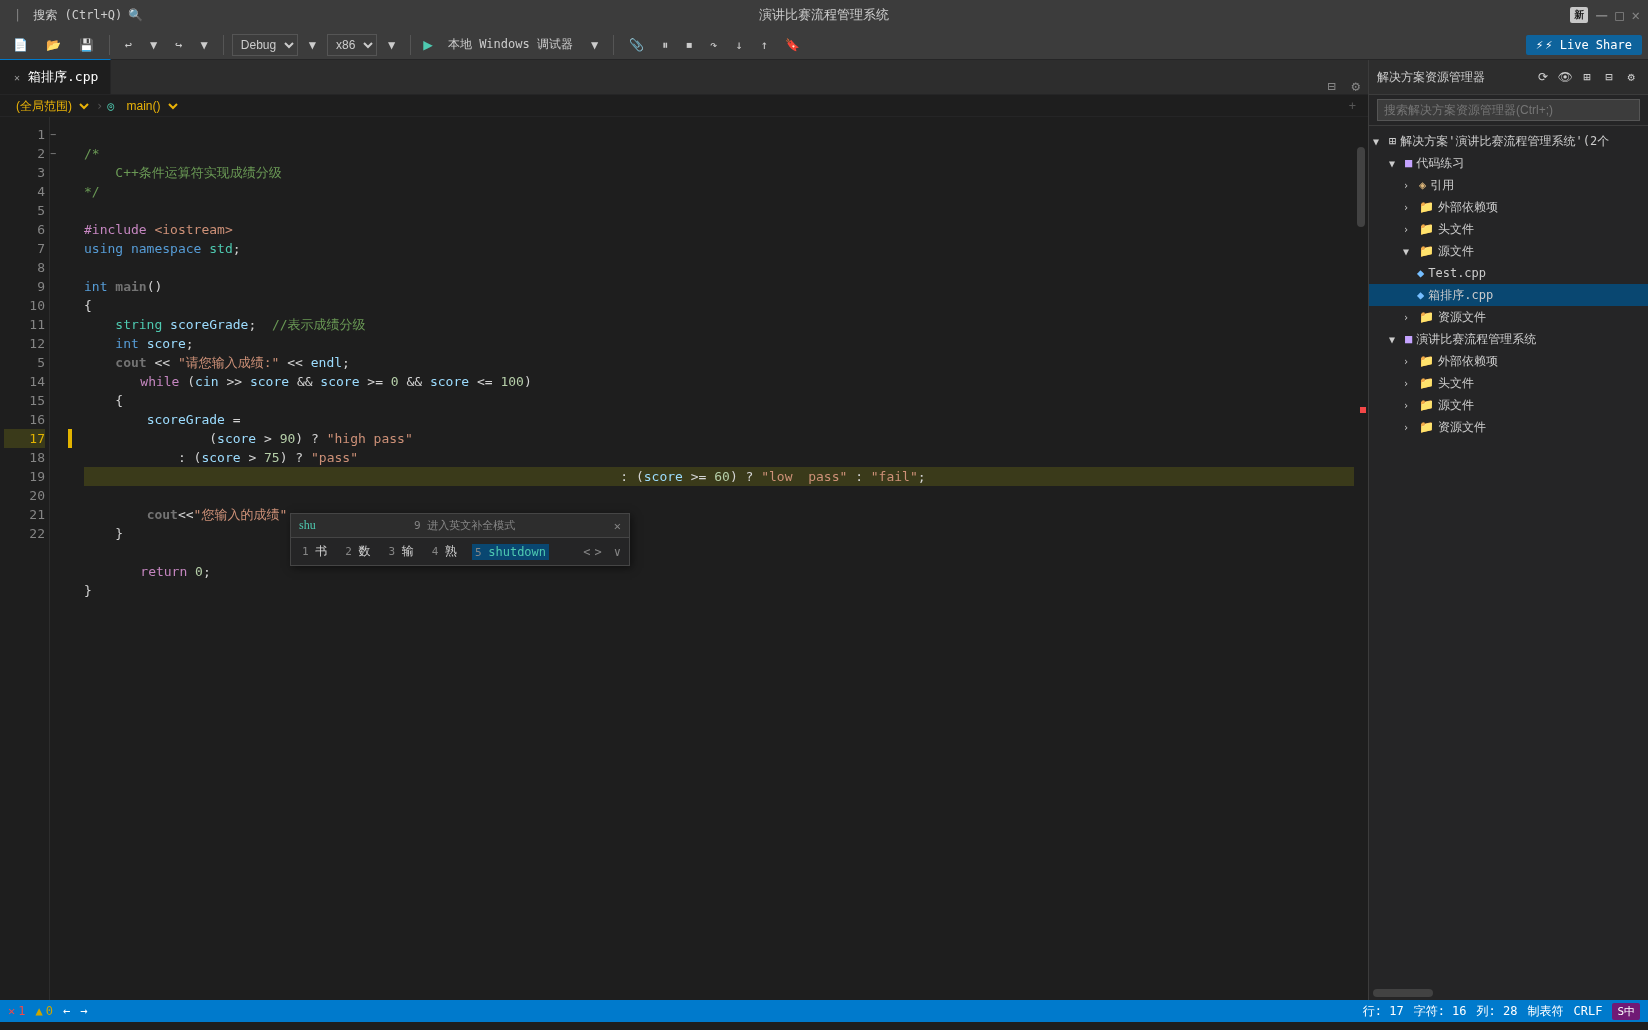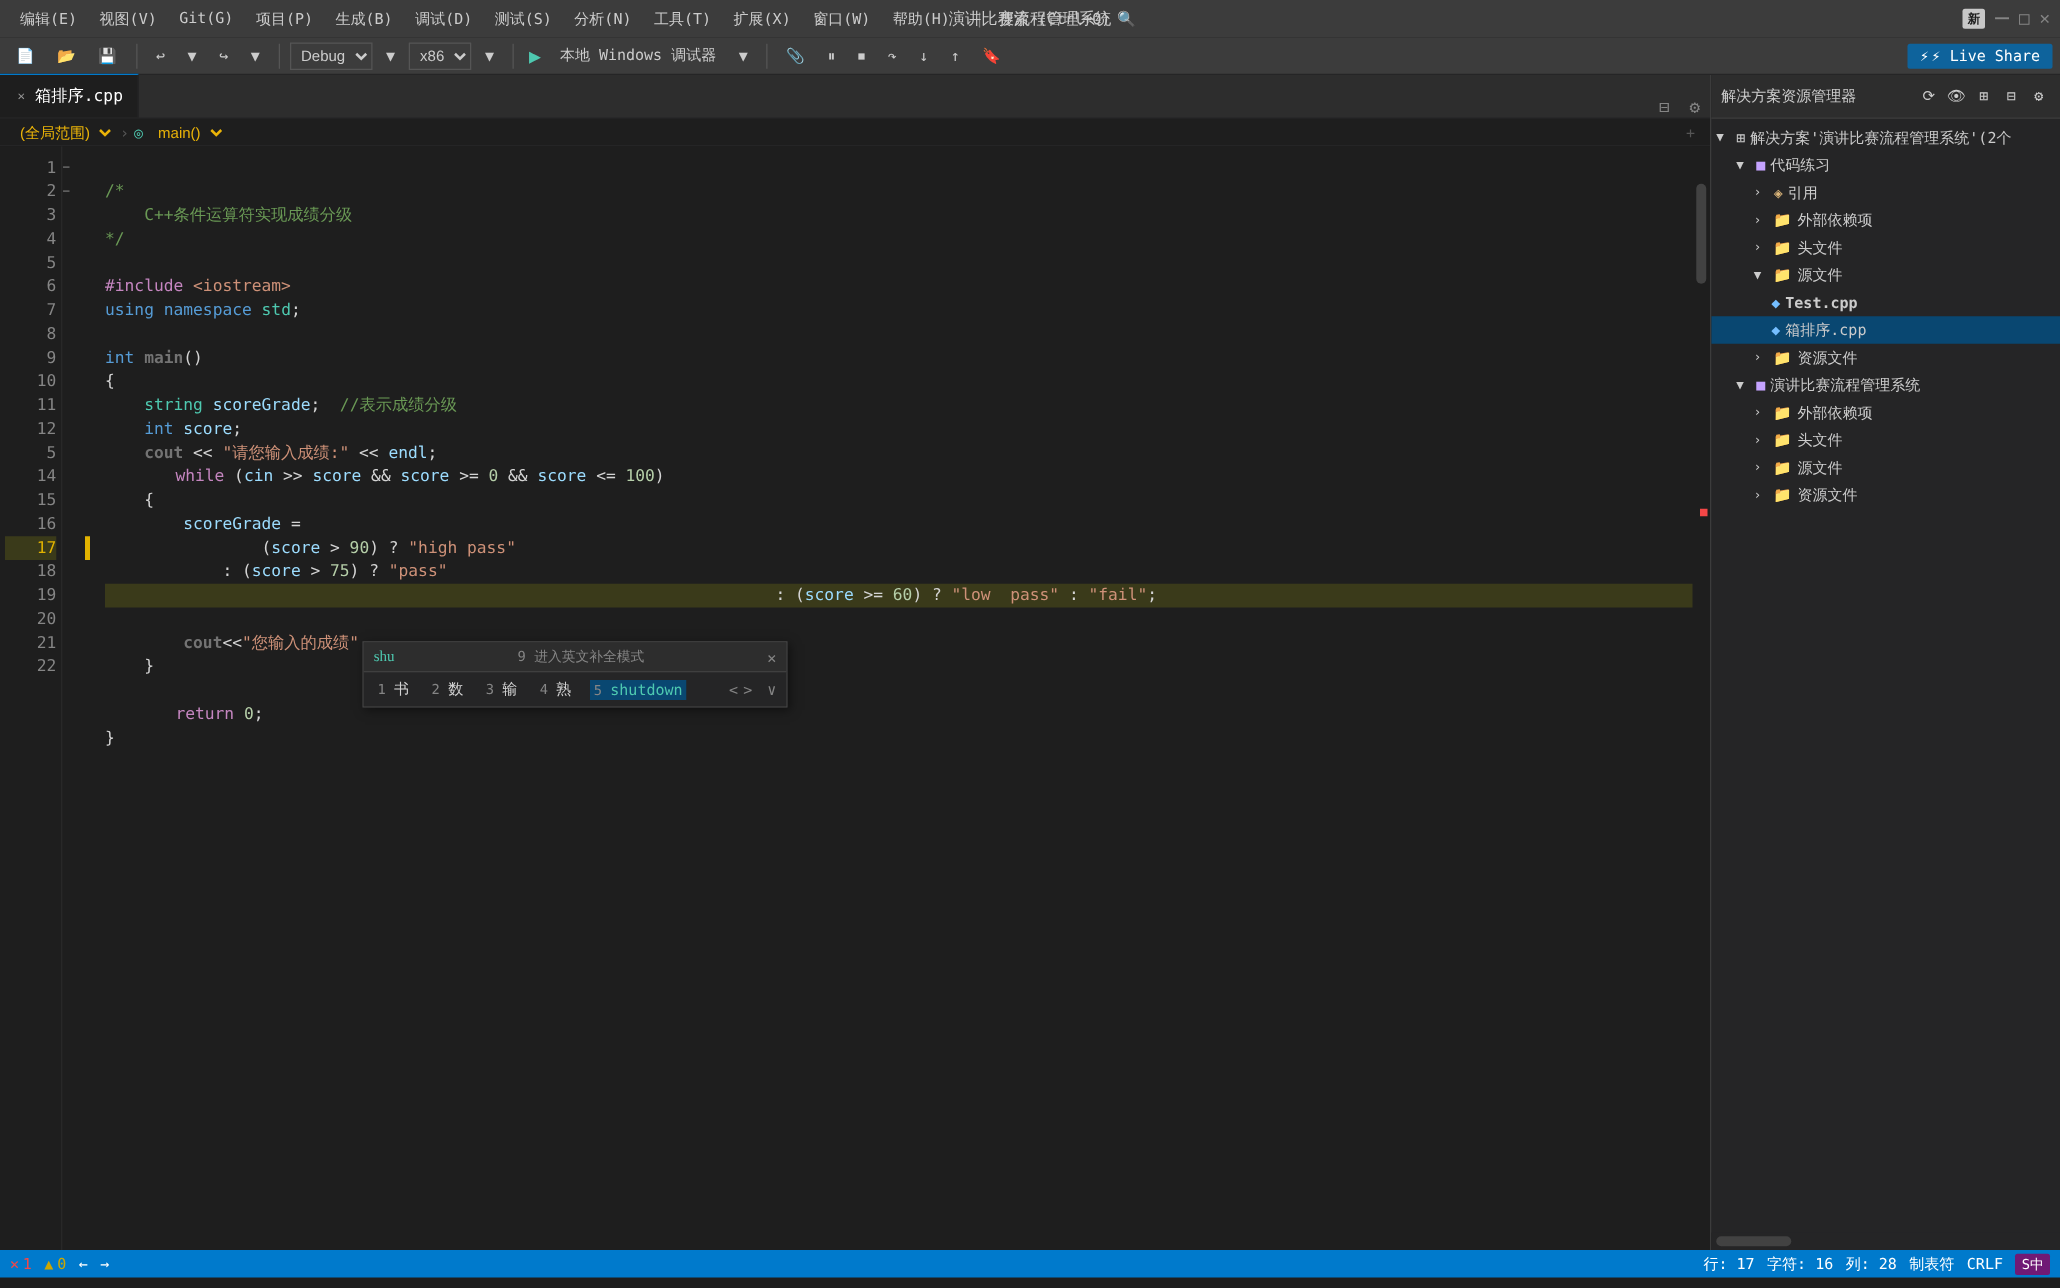--- a/index.html
+++ b/index.html
@@ -334,34 +334,20 @@
     .status-right { display: flex; align-items: center; gap: 10px; margin-left: auto; }
     .status-error { color: #f44747; display: flex; align-items: center; gap: 3px; }
     .status-warning { color: #cca700; display: flex; align-items: center; gap: 3px; }
     .status-nav { display: flex; align-items: center; gap: 4px; }
   </style>
 </head>
 <body>
 
 <div class="title-bar">
   <div class="title-bar-left">
-    <div class="title-bar-menu">
-      <span class="menu-item">编辑(E)</span>
-      <span class="menu-item">视图(V)</span>
-      <span class="menu-item">Git(G)</span>
-      <span class="menu-item">项目(P)</span>
-      <span class="menu-item">生成(B)</span>
-      <span class="menu-item">调试(D)</span>
-      <span class="menu-item">测试(S)</span>
-      <span class="menu-item">分析(N)</span>
-      <span class="menu-item">工具(T)</span>
-      <span class="menu-item">扩展(X)</span>
-      <span class="menu-item">窗口(W)</span>
-      <span class="menu-item">帮助(H)</span>
-    </div>
     <span style="color:#858585;font-size:12px;padding:0 6px;">|</span>
     <span style="font-size:12px;color:#cccccc;">搜索 (Ctrl+Q)</span>
     <span style="font-size:12px;color:#858585;">🔍</span>
   </div>
   <div class="title-bar-center">演讲比赛流程管理系统</div>
   <div class="title-bar-right">
     <span class="title-badge">新</span>
     <span style="color:#858585;font-size:18px;cursor:pointer">─</span>
     <span style="color:#858585;font-size:14px;cursor:pointer">□</span>
     <span style="color:#858585;font-size:14px;cursor:pointer">✕</span>
@@ -557,20 +543,23 @@
 
     <div class="se-toolbar">
       <span class="se-title">解决方案资源管理器</span>
       <span class="se-icon-btn">⟳</span>
       <span class="se-icon-btn">👁</span>
       <span class="se-icon-btn">⊞</span>
       <span class="se-icon-btn">⊟</span>
       <span class="se-icon-btn">⚙</span>
     </div>
 
+    <div class="se-search">
+      <input type="text" style="width: 100%; background: rgb(60, 60, 60); border: 1px solid rgb(85, 85, 85); color: rgb(204, 204, 204); padding: 3px 6px; font-size: 12px;" placeholder="搜索解决方案资源管理器(Ctrl+;)">
+    </div>
 
     <div class="se-content">
 
       <div class="se-item" style="padding-left:4px;">
         <span class="se-chevron">▼</span>
         <span style="color:#cccccc;">⊞</span>
         <span style="font-size:12px;color:#cccccc;">解决方案'演讲比赛流程管理系统'(2个</span>
       </div>
 
       <div class="se-item se-indent1">
@@ -598,21 +587,21 @@
       </div>
 
       <div class="se-item se-indent2">
         <span class="se-chevron">▼</span>
         <span style="color:#dcb67a;">📁</span>
         <span style="font-size:12px;color:#cccccc;">源文件</span>
       </div>
 
       <div class="se-item se-indent3">
         <span style="color:#75beff;">◆</span>
-        <span style="font-size:12px;color:#cccccc;font-weight:bold;">Test.cpp</span>
+        <span style="font-size:12px;color:#cccccc;">Test.cpp</span>
       </div>
 
       <div class="se-item se-indent3 selected">
         <span style="color:#75beff;">◆</span>
         <span style="font-size:12px;color:#cccccc;">箱排序.cpp</span>
       </div>
 
       <div class="se-item se-indent2">
         <span class="se-chevron">›</span>
         <span style="color:#dcb67a;">📁</span>

